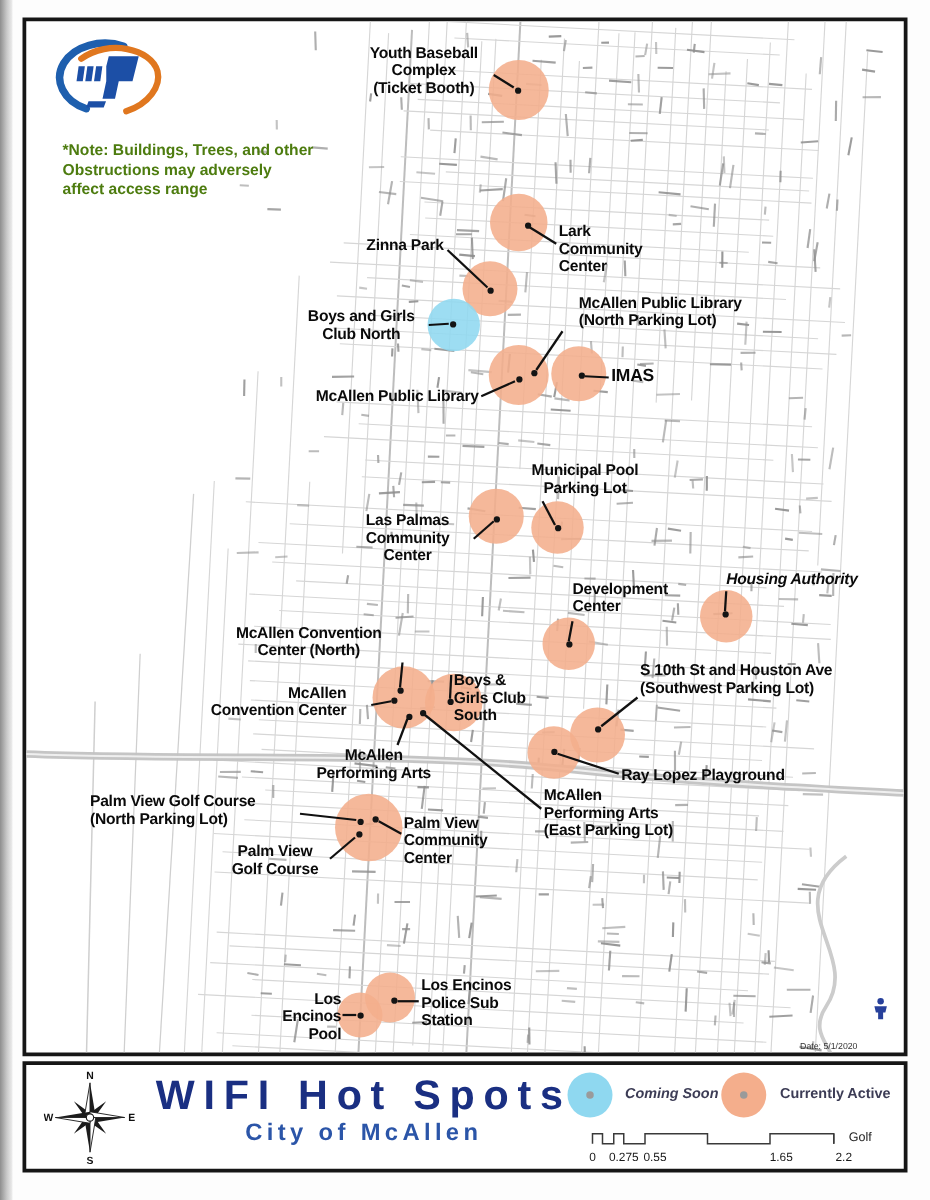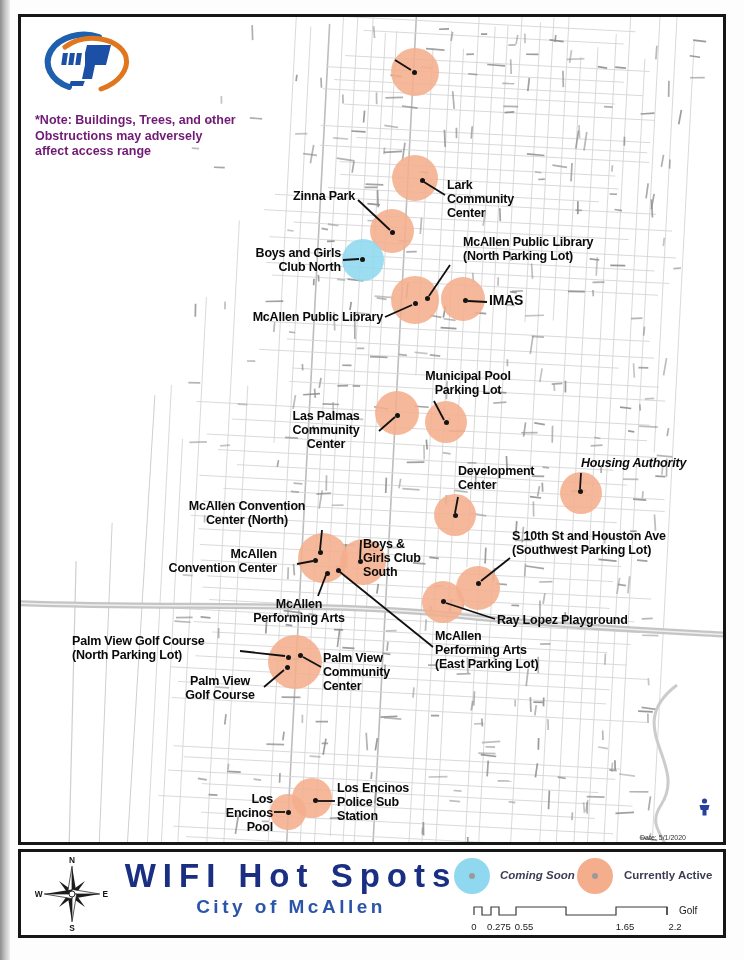--- a/index.html
+++ b/index.html
@@ -18,21 +18,21 @@
   #leader-svg { z-index:2; }
   #spot-layer { z-index:3; }
 
   .hotspot-circle { position:absolute; border-radius:50%; opacity:.88; }
   .hotspot-circle.active { background:#F4AE8C; }
   .hotspot-circle.coming { background:#8FD8F0; }
   .hotspot-dot { position:absolute; width:5px; height:5px; border-radius:50%; background:#141414; }
   .hotspot-label { position:absolute; font-size:12.5px; font-weight:bold; color:#0a0a0a;
     line-height:14px; letter-spacing:-0.2px; white-space:nowrap; }
 
-  #note { position:absolute; left:14px; top:96px; color:#701a75; font-weight:bold;
+  #note { position:absolute; left:29px; top:96px; color:#4d7c0f; font-weight:bold;
     font-size:12.5px; line-height:15.5px; z-index:5; }
   #city-logo { position:absolute; left:14px; top:14px; z-index:5; }
   #map-date { position:absolute; right:37px; top:817px; font-size:7px; color:#333; z-index:5; }
   #figure-icon { position:absolute; right:12px; top:781px; z-index:5; }
 
   
   #title-frame { position:absolute; left:18px; top:849px; width:708px; height:89px;
     border:3px solid #161616; background:#ffffff; }
   #compass-rose { position:absolute; left:14px; top:3px; }
   #title-block { position:absolute; left:84px; top:5px; width:372px; text-align:center; }
@@ -566,32 +566,37 @@
         <line x1="425" y1="586" x2="474" y2="602" stroke="#111" stroke-width="1.8"></line>
         <line x1="219" y1="634" x2="264" y2="639" stroke="#111" stroke-width="1.8"></line>
         <line x1="243" y1="670" x2="263" y2="653" stroke="#111" stroke-width="1.8"></line>
         <line x1="300" y1="650" x2="282" y2="640" stroke="#111" stroke-width="1.8"></line>
         <line x1="412" y1="630" x2="319" y2="555" stroke="#111" stroke-width="1.8"></line>
         <line x1="253" y1="795" x2="264" y2="795" stroke="#111" stroke-width="1.8"></line>
         <line x1="297" y1="784" x2="314" y2="784" stroke="#111" stroke-width="1.8"></line>
       </svg>
     <div id="spot-layer" class="abs-layer">
         <div class="hotspot-dot" style="left: 390.5px; top: 52.5px;"></div>
+        <div class="hotspot-label" style="left: 238px; top: 18px; width: 160px; text-align: center;">
+          <div>Youth Baseball</div>
+          <div>Complex</div>
+          <div>(Ticket Booth)</div>
+        </div>
         <div class="hotspot-dot" style="left: 398.5px; top: 160.5px;"></div>
         <div class="hotspot-label" style="left: 426px; top: 161px; width: 100px; text-align: left;">
           <div>Lark</div>
           <div>Community</div>
           <div>Center</div>
         </div>
         <div class="hotspot-dot" style="left: 368.5px; top: 212.5px;"></div>
         <div class="hotspot-label" style="left: 254px; top: 172px; width: 80px; text-align: right;">
           <div>Zinna Park</div>
         </div>
         <div class="hotspot-dot" style="left: 338.5px; top: 239.5px;"></div>
-        <div class="hotspot-label" style="left: 216px; top: 229px; width: 104px; text-align: right;">
+        <div class="hotspot-label" style="left: 216px; top: 229px; width: 104px; text-align: center;">
           <div>Boys and Girls</div>
           <div>Club North</div>
         </div>
         <div class="hotspot-dot" style="left: 391.5px; top: 283.5px;"></div>
         <div class="hotspot-label" style="left: 222px; top: 293px; width: 140px; text-align: right;">
           <div>McAllen Public Library</div>
         </div>
         <div class="hotspot-dot" style="left: 403.5px; top: 278.5px;"></div>
         <div class="hotspot-label" style="left: 442px; top: 218px; width: 160px; text-align: left;">
           <div>McAllen Public Library</div>

